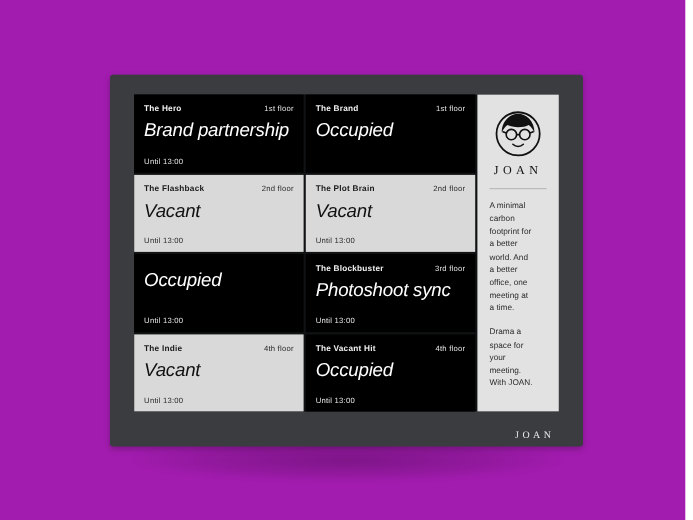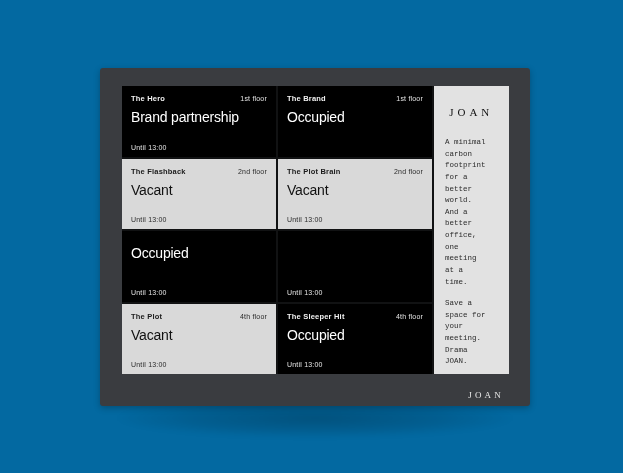--- a/index.html
+++ b/index.html
@@ -9,21 +9,21 @@
     height: 473px;
     background: #ffffff;
     font-family: "Liberation Sans", sans-serif;
     overflow: hidden;
   }
 
   #stage {
     position: relative;
     width: 623px;
     height: 473px;
-    background: #0369a1;
+    background: #a21caf;
   }
 
   
   .shadow {
     position: absolute;
     left: 118px;
     top: 398px;
     width: 394px;
     height: 40px;
     background: radial-gradient(ellipse at center, rgba(0,0,0,0.22) 0%, rgba(0,0,0,0.10) 45%, rgba(0,0,0,0.0) 72%);
@@ -92,25 +92,26 @@
     font-weight: bold;
     letter-spacing: 0.2px;
   }
   .cell.dark .cell-top { color: #f2f2f2; }
   .cell.light .cell-top { color: #1a1a1a; gap: 48px; }
 
   .room-floor { font-weight: normal; font-size: 7px; opacity: 0.95; }
 
   .cell-status {
     margin-top: 7px;
-    font-size: 14px;
+    font-size: 17px;
     line-height: 1.08;
     font-weight: normal;
     letter-spacing: -0.2px;
     flex: 1 1 auto;
+    font-style: italic;
   }
 
   .cell-until {
     font-size: 7px;
     letter-spacing: 0.2px;
     opacity: 0.9;
     margin-top: auto;
   }
 
   .panel {
@@ -142,21 +143,20 @@
     background: #b9b9b9;
     margin-bottom: 9px;
   }
 
   .panel-para {
     font-size: 7.5px;
     line-height: 1.55;
     color: #2c2c2c;
     align-self: flex-start;
     margin: 0 12px 10px 0;
-    font-family: Liberation Mono, monospace;
   }
 </style>
 </head>
 <body>
 
 <div id="stage">
 
   <div class="shadow"></div>
 
   <div class="device">
@@ -200,35 +200,40 @@
           <div class="cell-status">Vacant</div>
           <div class="cell-until">Until 13:00</div>
         </div>
 
         <div class="cell dark">
           <div class="cell-status">Occupied</div>
           <div class="cell-until">Until 13:00</div>
         </div>
 
         <div class="cell dark">
+          <div class="cell-top">
+            <span>The Blockbuster</span>
+            <span class="room-floor">3rd floor</span>
+          </div>
+          <div class="cell-status">Photoshoot sync</div>
           <div class="cell-until">Until 13:00</div>
         </div>
 
         <div class="cell light">
           <div class="cell-top">
-            <span>The Plot</span>
+            <span>The Indie</span>
             <span class="room-floor">4th floor</span>
           </div>
           <div class="cell-status">Vacant</div>
           <div class="cell-until">Until 13:00</div>
         </div>
 
         <div class="cell dark">
           <div class="cell-top">
-            <span>The Sleeper Hit</span>
+            <span>The Vacant Hit</span>
             <span class="room-floor">4th floor</span>
           </div>
           <div class="cell-status">Occupied</div>
           <div class="cell-until">Until 13:00</div>
         </div>
 
       </div>
 
       <div class="panel">
 
@@ -244,21 +249,21 @@
           <line x1="48" y1="31" x2="53" y2="29" stroke="#111111" stroke-width="2.2"></line>
 
           <path d="M25 46 C29 50, 35 50, 39 46" fill="none" stroke="#111111" stroke-width="2.2" stroke-linecap="round"></path>
         </svg>
 
         <div class="panel-brand">JOAN</div>
 
         <div class="panel-divider"></div>
 
         <p class="panel-para">A minimal carbon footprint for a better world. And a better office, one meeting at a time.</p>
-        <p class="panel-para">Save a space for your meeting. Drama JOAN.</p>
+        <p class="panel-para">Drama a space for your meeting. With JOAN.</p>
       </div>
 
     </div>
 
     <div class="brand-footer">JOAN</div>
 
   </div>
 </div>
 
 </body></html>

